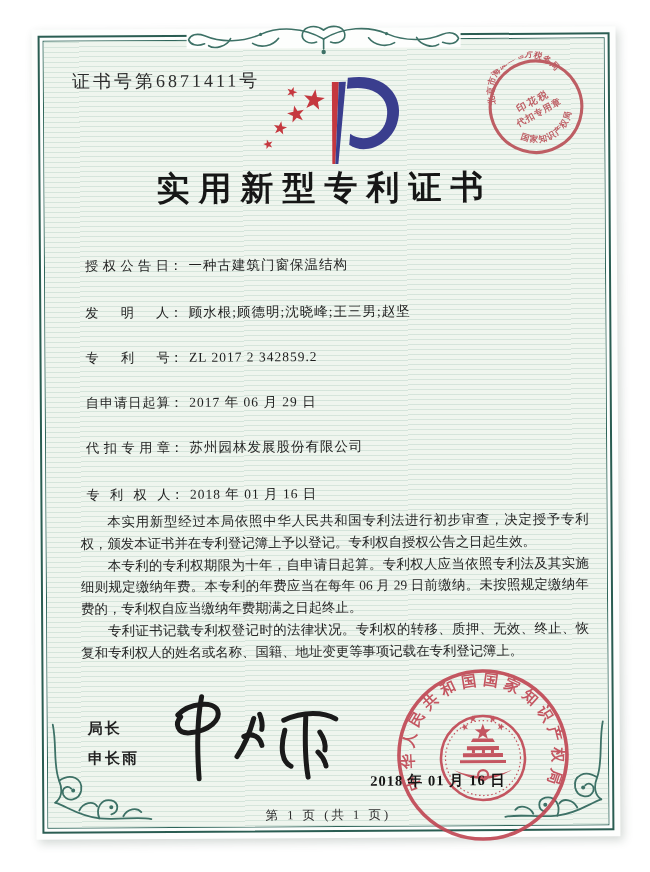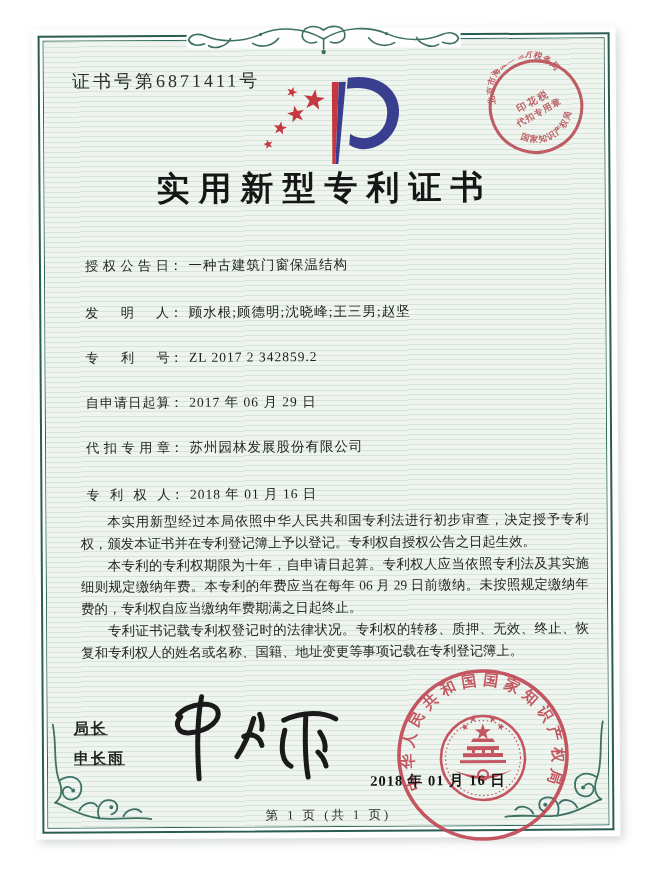--- a/index.html
+++ b/index.html
@@ -41,22 +41,22 @@
   }
   .field{position:absolute;left:52px;right:36px;z-index:4;font-size:13.5px;}
   .flabel{display:inline-block;width:84px;font-size:13.2px;text-align:justify;text-align-last:justify;vertical-align:bottom;}
   .fcolon{display:inline-block;}
   .fvalue{padding-left:6px;letter-spacing:1px;}
   .paragraphs{
     position:absolute;left:46px;top:482px;width:508px;z-index:4;
     font-size:13.4px;line-height:21.8px;text-align:justify;color:#262626;
   }
   .paragraphs p{margin:0;text-indent:2em;}
-  .officer{position:absolute;left:38px;top:690px;z-index:4;
-    font-family:"Liberation Sans","DejaVu Sans",sans-serif;font-size:15px;font-weight:600;color:#222;text-decoration:underline;}
+  .officer{position:absolute;left:52px;top:690px;z-index:4;
+    font-family:"Liberation Sans","DejaVu Sans",sans-serif;font-size:15px;font-weight:600;color:#222;}
   .officer div{margin-bottom:11px;letter-spacing:2px;}
   .signature{position:absolute;left:128px;top:658px;z-index:5;}
   .issue-seal{position:absolute;left:358px;top:639px;opacity:.9;z-index:4;}
   .issue-date{
     position:absolute;left:334px;top:744px;z-index:6;font-size:14.5px;font-weight:bold;
     letter-spacing:1px;color:#141414;
   }
   .footer{
     position:absolute;left:0;top:779px;width:100%;text-align:center;z-index:4;
     font-size:12.5px;letter-spacing:3px;color:#2d2d2d;

